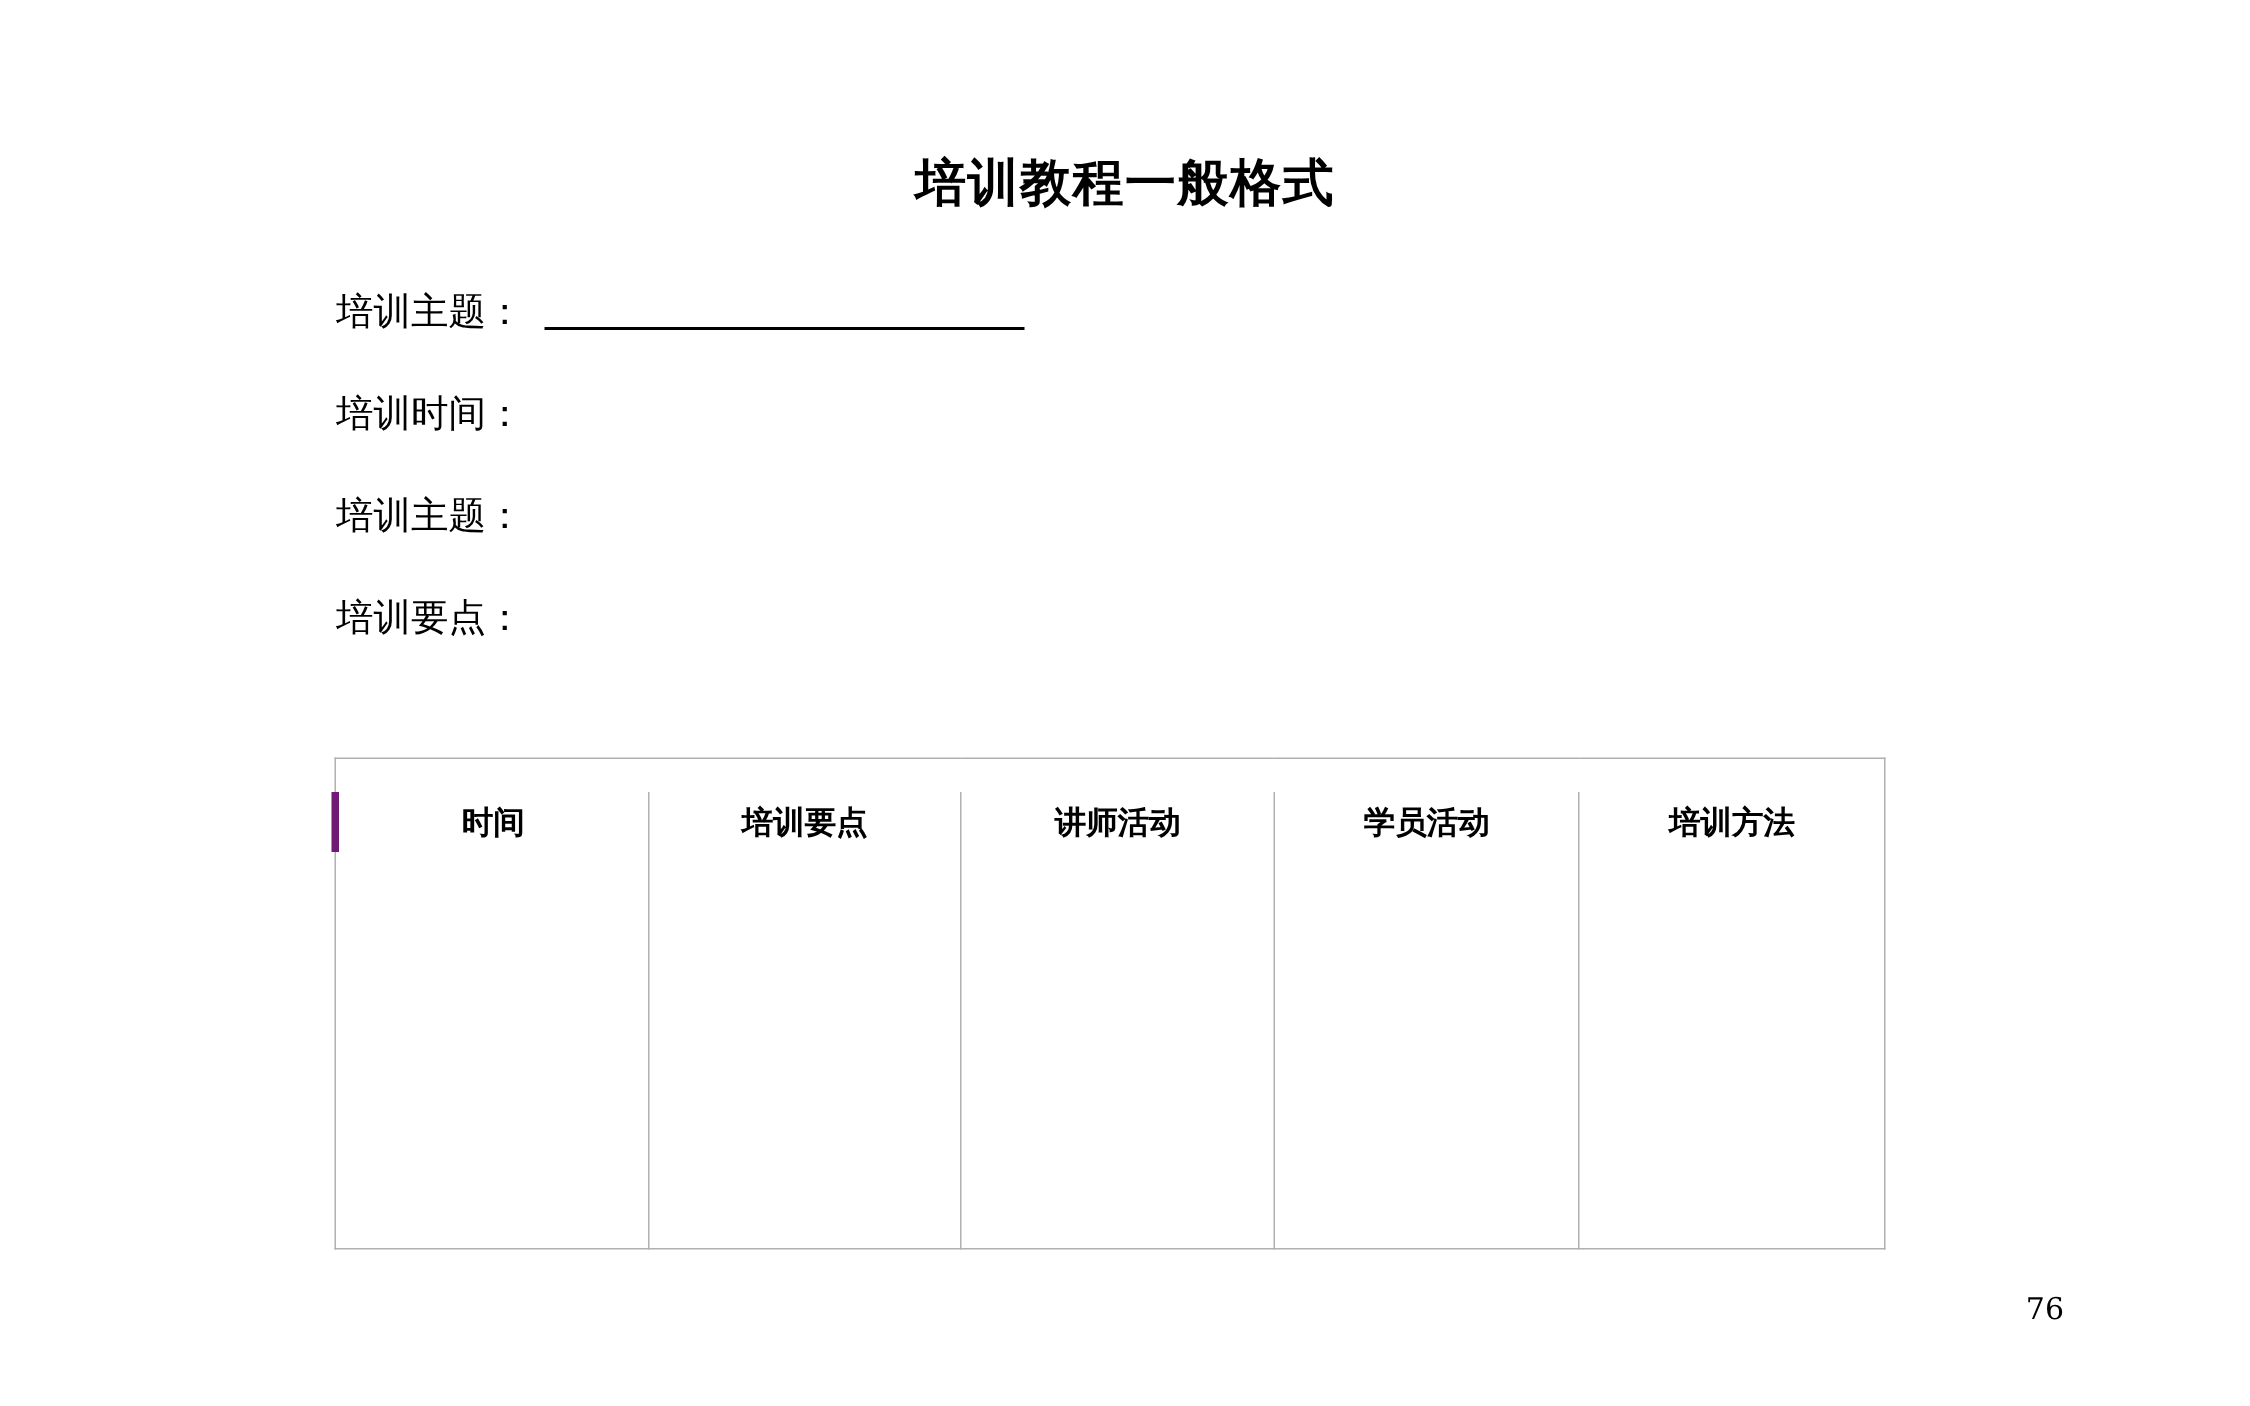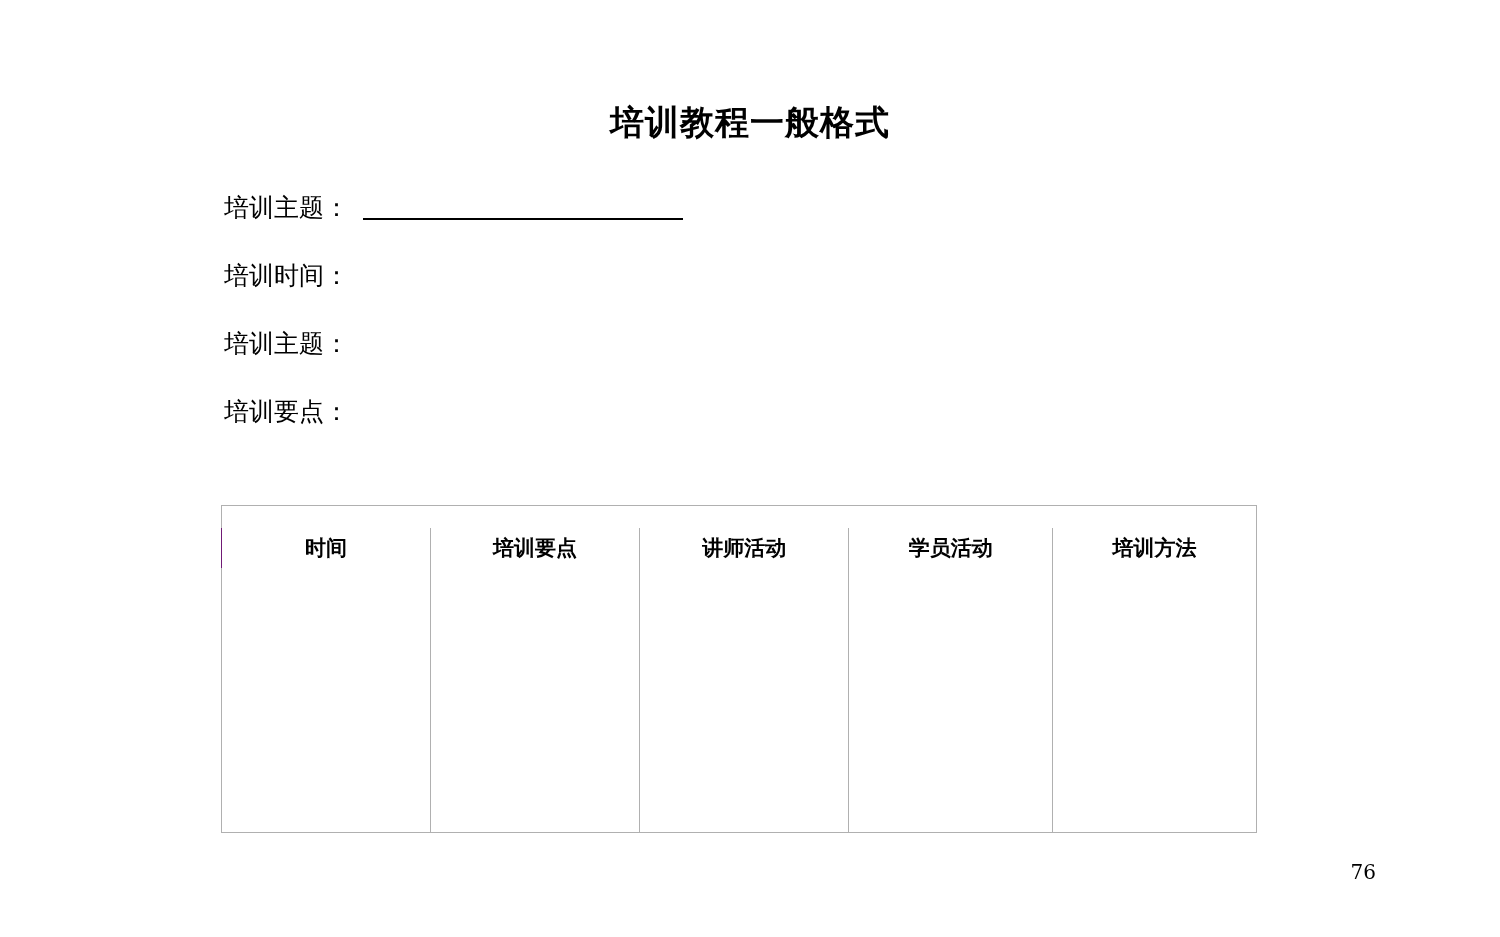--- a/index.html
+++ b/index.html
@@ -84,21 +84,21 @@
   }
   table.grid tr.header td {
     height: 40px;
     text-align: center;
     font-size: 21px;
     font-weight: bold;
     border-top: none;
     border-bottom: none;
   }
   table.grid tr.header td.first {
-    border-left: 1px solid #701a75;
+    border-left: 5px solid #701a75;
     font-family: Liberation Mono, monospace;
   }
   table.grid tr.body td {
     height: 264px;
     border-top: none;
   }
 
   .page-number {
     position: absolute;
     right: 124px;

